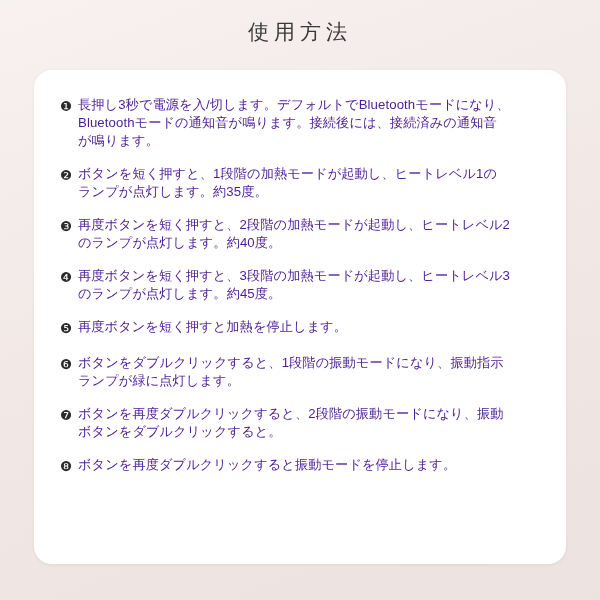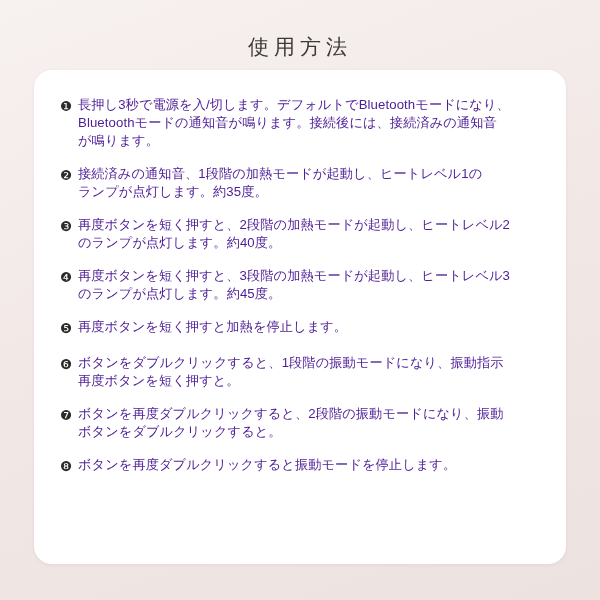--- a/index.html
+++ b/index.html
@@ -12,21 +12,21 @@
     background: #f3ecec;
     font-family: "Liberation Sans", "DejaVu Sans", sans-serif;
     overflow: hidden;
   }
   .page {
     position: relative;
     width: 600px;
     height: 600px;
     box-sizing: border-box;
     background: linear-gradient(160deg, #f7f1f0 0%, #f2e9e7 45%, #ece2e0 100%);
-    padding: 16px;
+    padding: 1px;
   }
   .title-bar {
     height: 62px;
     display: flex;
     align-items: center;
     justify-content: center;
   }
   .title {
     font-size: 21px;
     letter-spacing: 5px;
@@ -89,21 +89,21 @@
 
       <div class="item">
         <div class="marker">❶</div>
         <div class="text">長押し3秒で電源を入/切します。デフォルトでBluetoothモードになり、
 Bluetoothモードの通知音が鳴ります。接続後には、接続済みの通知音
 が鳴ります。</div>
       </div>
 
       <div class="item">
         <div class="marker">❷</div>
-        <div class="text">接続済みの通知音、1段階の加熱モードが起動し、ヒートレベル1の
+        <div class="text">ボタンを短く押すと、1段階の加熱モードが起動し、ヒートレベル1の
 ランプが点灯します。約35度。</div>
       </div>
 
       <div class="item">
         <div class="marker">❸</div>
         <div class="text">再度ボタンを短く押すと、2段階の加熱モードが起動し、ヒートレベル2
 のランプが点灯します。約40度。</div>
       </div>
 
       <div class="item">
@@ -113,21 +113,21 @@
       </div>
 
       <div class="item">
         <div class="marker">❺</div>
         <div class="text">再度ボタンを短く押すと加熱を停止します。</div>
       </div>
 
       <div class="item">
         <div class="marker">❻</div>
         <div class="text">ボタンをダブルクリックすると、1段階の振動モードになり、振動指示
-再度ボタンを短く押すと。</div>
+ランプが緑に点灯します。</div>
       </div>
 
       <div class="item">
         <div class="marker">❼</div>
         <div class="text">ボタンを再度ダブルクリックすると、2段階の振動モードになり、振動
 ボタンをダブルクリックすると。</div>
       </div>
 
       <div class="item">
         <div class="marker">❽</div>

